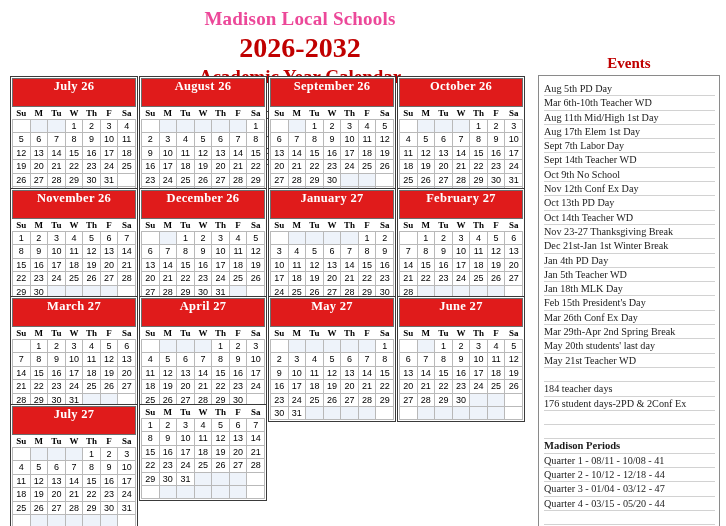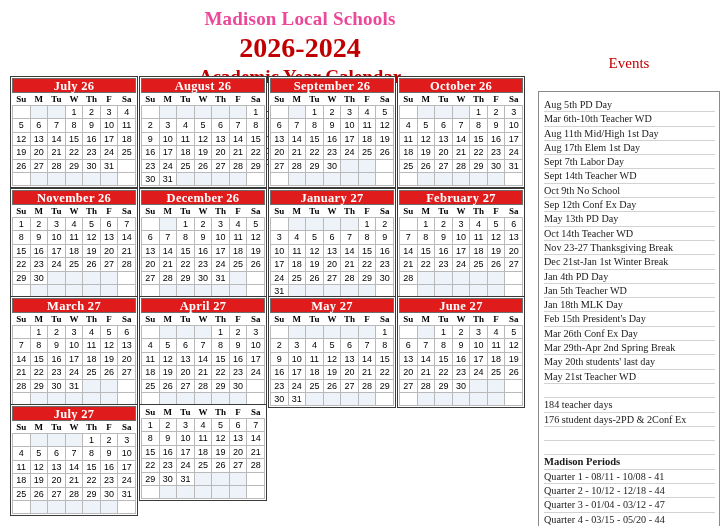--- a/index.html
+++ b/index.html
@@ -51,21 +51,21 @@
     padding:1px;
   }
   .month-title{
     background:#e01b1b;
     color:#ffffff;
     font-family:"Liberation Serif",serif;
     font-weight:bold;
     font-size:12.5px;
     text-align:center;
     line-height:15px;
-    height:15px;
+    height:29px;
     border:1px solid #6d6d6d;
     box-sizing:border-box;
     letter-spacing:.3px;
   }
   table.cal{
     border-collapse:collapse;
     width:100%;
     table-layout:fixed;
     font-family:"Liberation Sans",sans-serif;
   }
@@ -98,22 +98,22 @@
   td.twd  {background:#a3adde;}
   td.first{background:#ffff00;}
   td.hol  {background:#ff0000;color:#8a0000;}
   td.conf {background:#1f6fc4;color:#0d2f58;}
 
   
   #events-panel{
     position:absolute;left:538px;top:54px;width:182px;
   }
   #events-title{
-    color:#c00000;font-weight:normal;font-size:15px;text-align:center;
-    font-family:"Liberation Serif",serif;line-height:18px;margin-bottom:19px;
+    color:#c00000;font-weight:bold;font-size:15px;text-align:center;
+    font-family:"Liberation Serif",serif;line-height:18px;margin-bottom:3px;
   }
   #events-box{
     border:1px solid #8a8a8a;background:#fff;
     width:182px;height:455px;box-sizing:border-box;
     padding:6px 4px 0 5px;
   }
   .ev{
     font-family:"Liberation Serif",serif;
     font-size:10.2px;line-height:13.3px;height:13.3px;
     color:#1a1a1a;
@@ -122,21 +122,21 @@
     overflow:hidden;
   }
   .ev.blank{border-bottom:1px solid #d2d2d2;color:transparent;}
   .ev.head{font-weight:bold;font-size:10.6px;}
 </style>
 </head>
 <body>
 
 <div id="title-block">
   <div id="school-name">Madison Local Schools</div>
-  <div id="school-year">2026-2024</div>
+  <div id="school-year">2026-2032</div>
   <div id="subtitle">Academic Year Calendar</div>
 </div>
 
 <div id="legend">
   <div id="legend-swatches">
       <span class="swatch" style="background: rgb(251, 213, 165);"></span>
       <span class="swatch" style="background: rgb(163, 173, 222);"></span>
       <span class="swatch" style="background: rgb(255, 255, 0);"></span>
       <span class="swatch" style="background: rgb(255, 0, 0);"></span>
       <span class="swatch" style="background: rgb(31, 111, 196);"></span>
@@ -1164,22 +1164,22 @@
   <div id="events-title">Events</div>
   <div id="events-box">
     <div id="events-list">
         <div class="ev">Aug 5th PD Day</div>
         <div class="ev">Mar 6th-10th Teacher WD</div>
         <div class="ev">Aug 11th Mid/High 1st Day</div>
         <div class="ev">Aug 17th Elem 1st Day</div>
         <div class="ev">Sept 7th Labor Day</div>
         <div class="ev">Sept 14th Teacher WD</div>
         <div class="ev">Oct 9th No School</div>
-        <div class="ev">Sep 12th Conf Ex Day</div>
-        <div class="ev">May 13th PD Day</div>
+        <div class="ev">Nov 12th Conf Ex Day</div>
+        <div class="ev">Oct 13th PD Day</div>
         <div class="ev">Oct 14th Teacher WD</div>
         <div class="ev">Nov 23-27 Thanksgiving Break</div>
         <div class="ev">Dec 21st-Jan 1st Winter Break</div>
         <div class="ev">Jan 4th PD Day</div>
         <div class="ev">Jan 5th Teacher WD</div>
         <div class="ev">Jan 18th MLK Day</div>
         <div class="ev">Feb 15th President's Day</div>
         <div class="ev">Mar 26th Conf Ex Day</div>
         <div class="ev">Mar 29th-Apr 2nd Spring Break</div>
         <div class="ev">May 20th students' last day</div>

